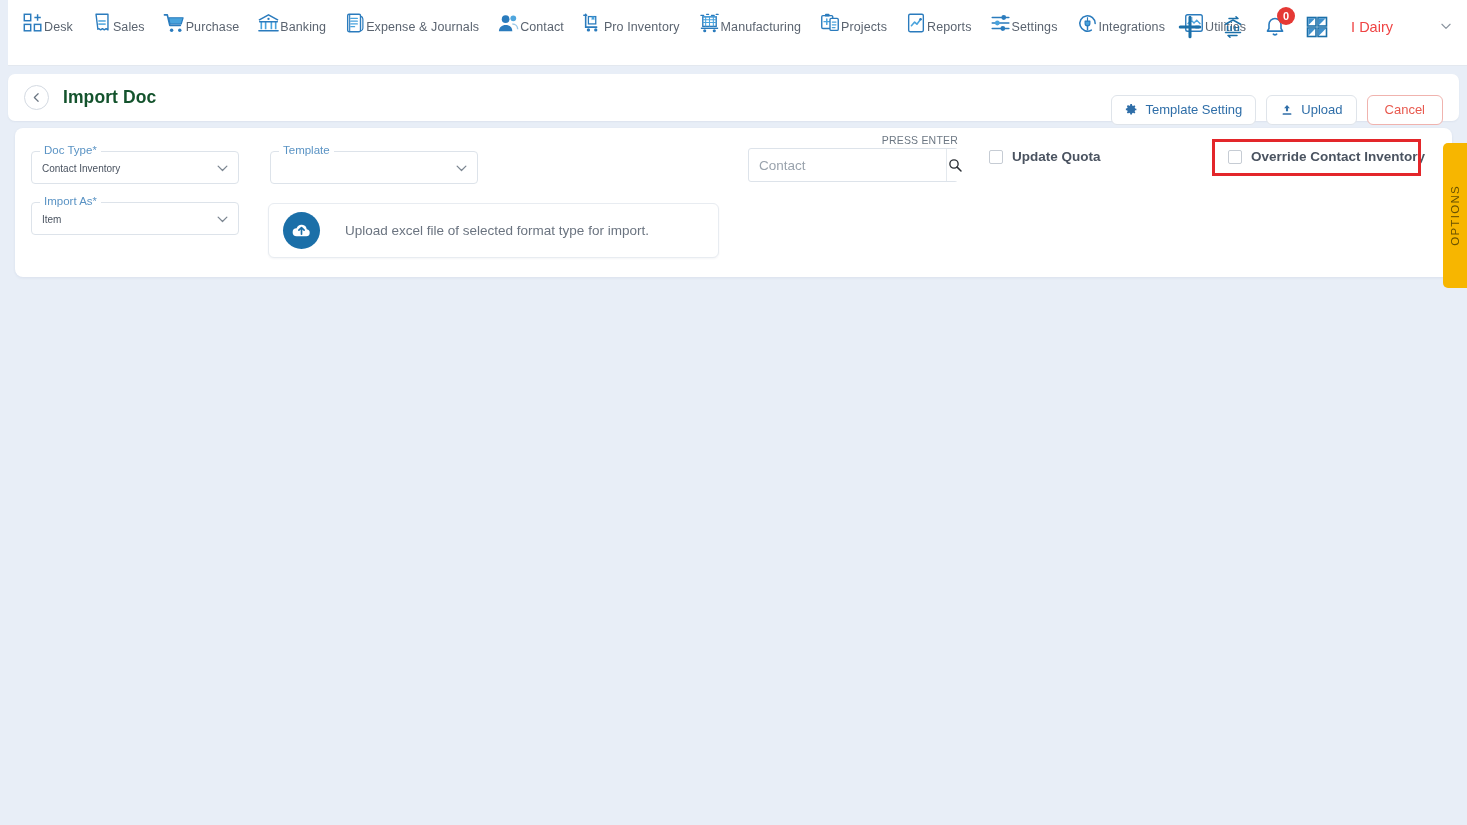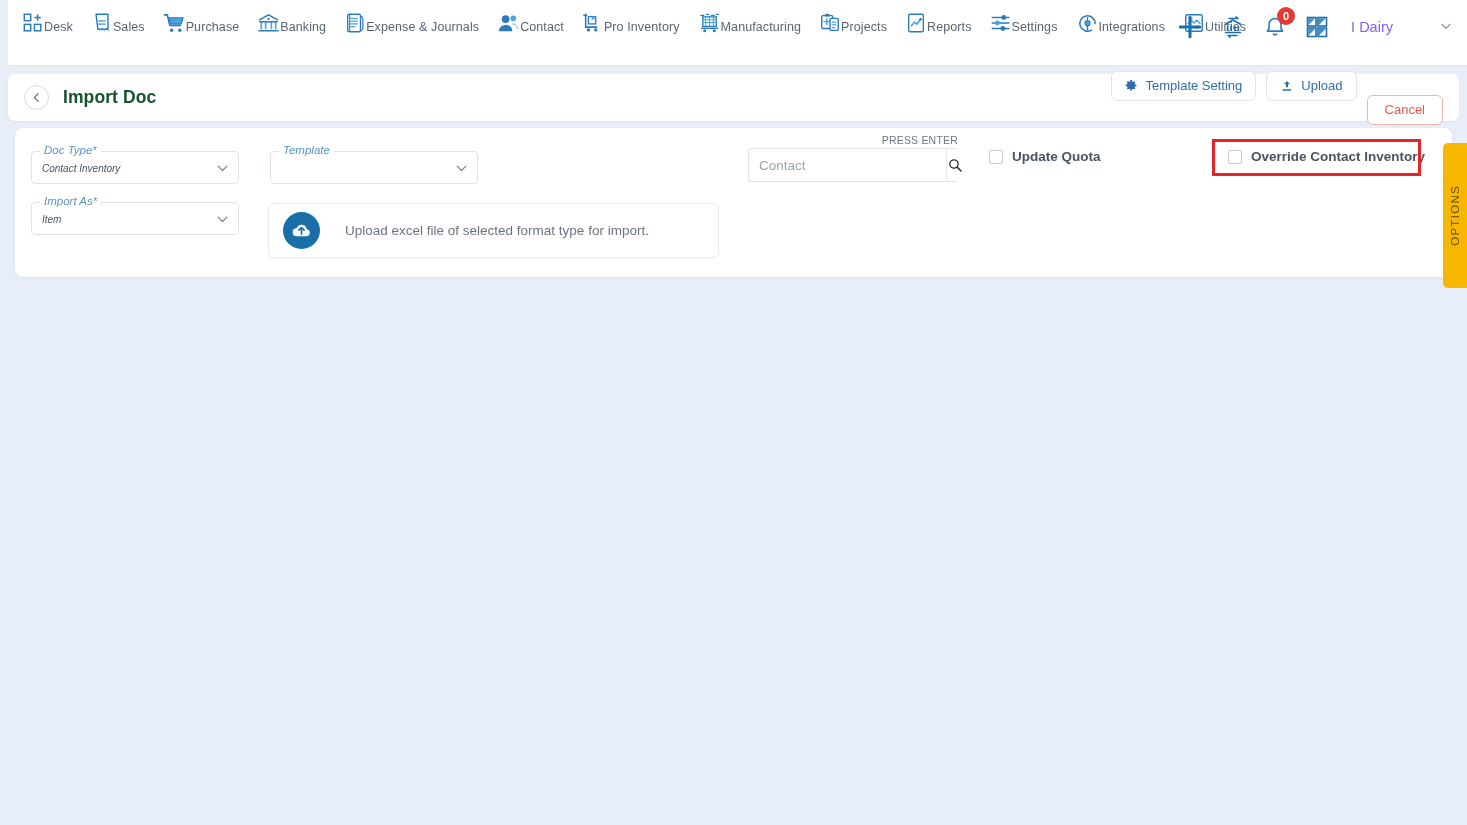--- a/index.html
+++ b/index.html
@@ -71,21 +71,21 @@
     width: 18px; height: 18px;
     border-radius: 50%;
     background: #e53935;
     color: #fff;
     font-size: 11px;
     display: flex; align-items: center; justify-content: center;
     font-weight: 600;
   }
   .user-name {
     font-size: 14.5px;
-    color: #8b5cf6;
+    color: #ef4444;
     margin-left: 4px;
     white-space: nowrap;
   }
   .caret-down {
     margin-left: 28px;
     color: #8a949f;
     font-size: 13px;
     cursor: pointer;
   }
 
@@ -112,21 +112,21 @@
   .page-title {
     margin-left: 14px;
     font-size: 17.5px;
     font-weight: 600;
     color: #14532d;
     letter-spacing: .1px;
   }
   .header-actions {
     margin-left: auto;
     display: flex;
-    align-items: flex-start;
+    align-items: flex-end;
     gap: 10px;
   }
   .hbtn {
     height: 30px;
     border-radius: 6px;
     border: 1px solid #dfe4ea;
     background: #fff;
     color: #2f6ea8;
     font-size: 13px;
     display: flex; align-items: center;
@@ -149,21 +149,21 @@
     top: 128px; left: 15px;
     width: 1437px; height: 149px;
     background: #fff;
     border-radius: 8px;
     box-shadow: 0 1px 3px rgba(30,60,100,.07);
   }
 
   
   .field {
     position: absolute;
-    width: 208px; height: 33px; font-style: italic;
+    width: 208px; height: 33px;
   }
   .field .box {
     position: absolute;
     inset: 0;
     border: 1px solid #dde3ea;
     border-radius: 4px;
     background: #fff;
   }
   .field .lbl {
     position: absolute;

